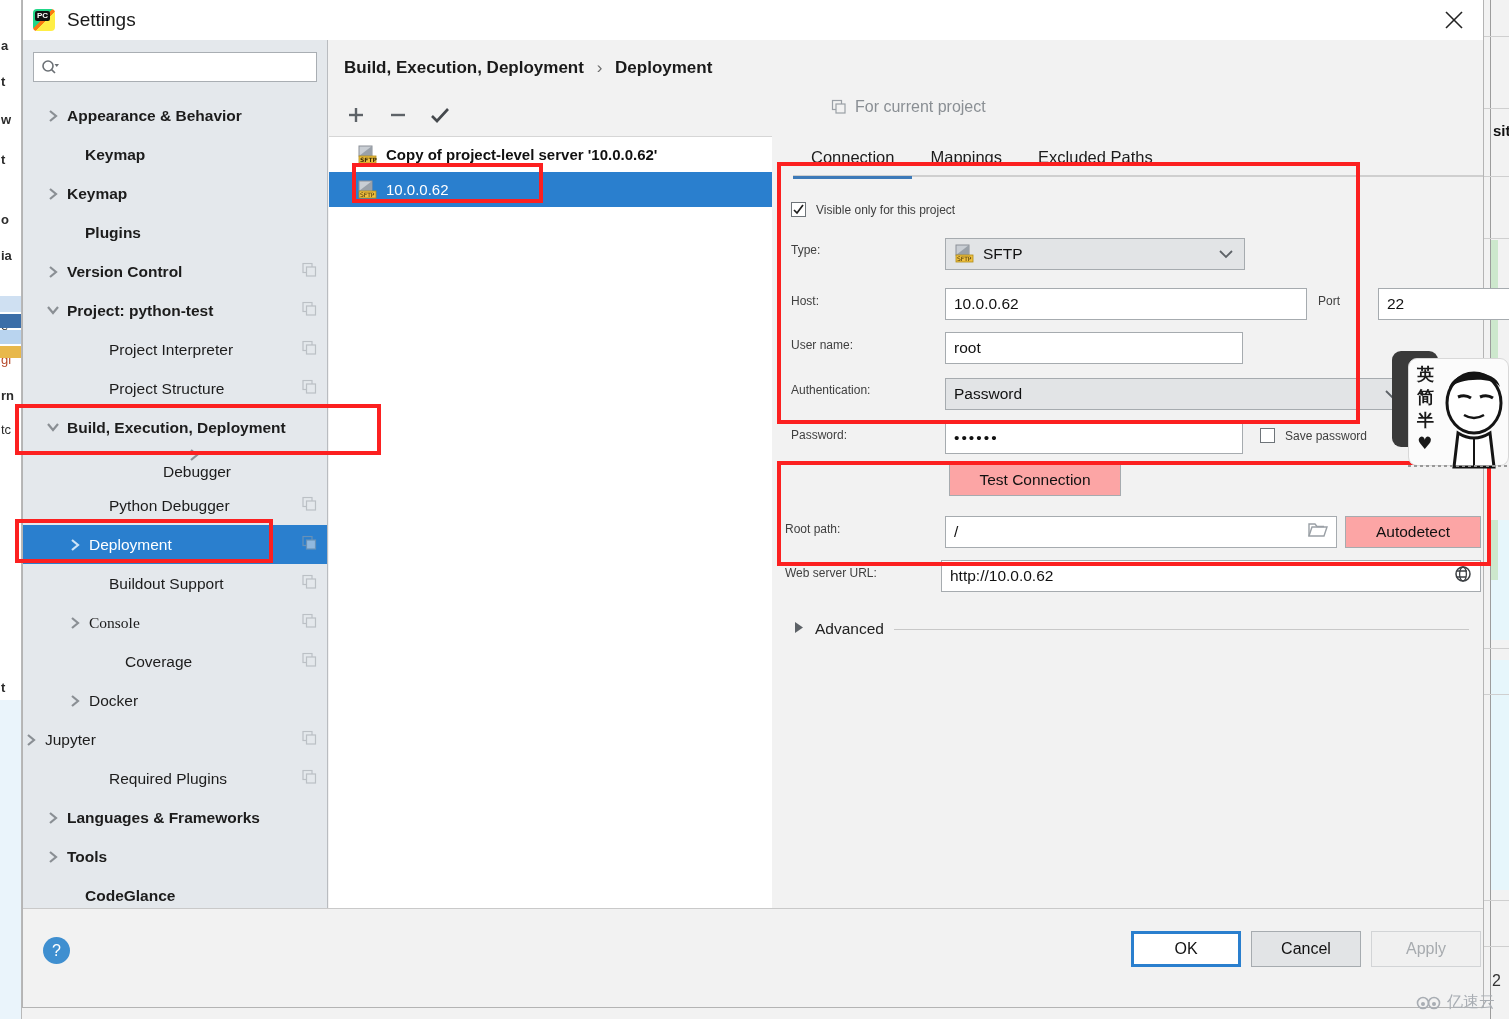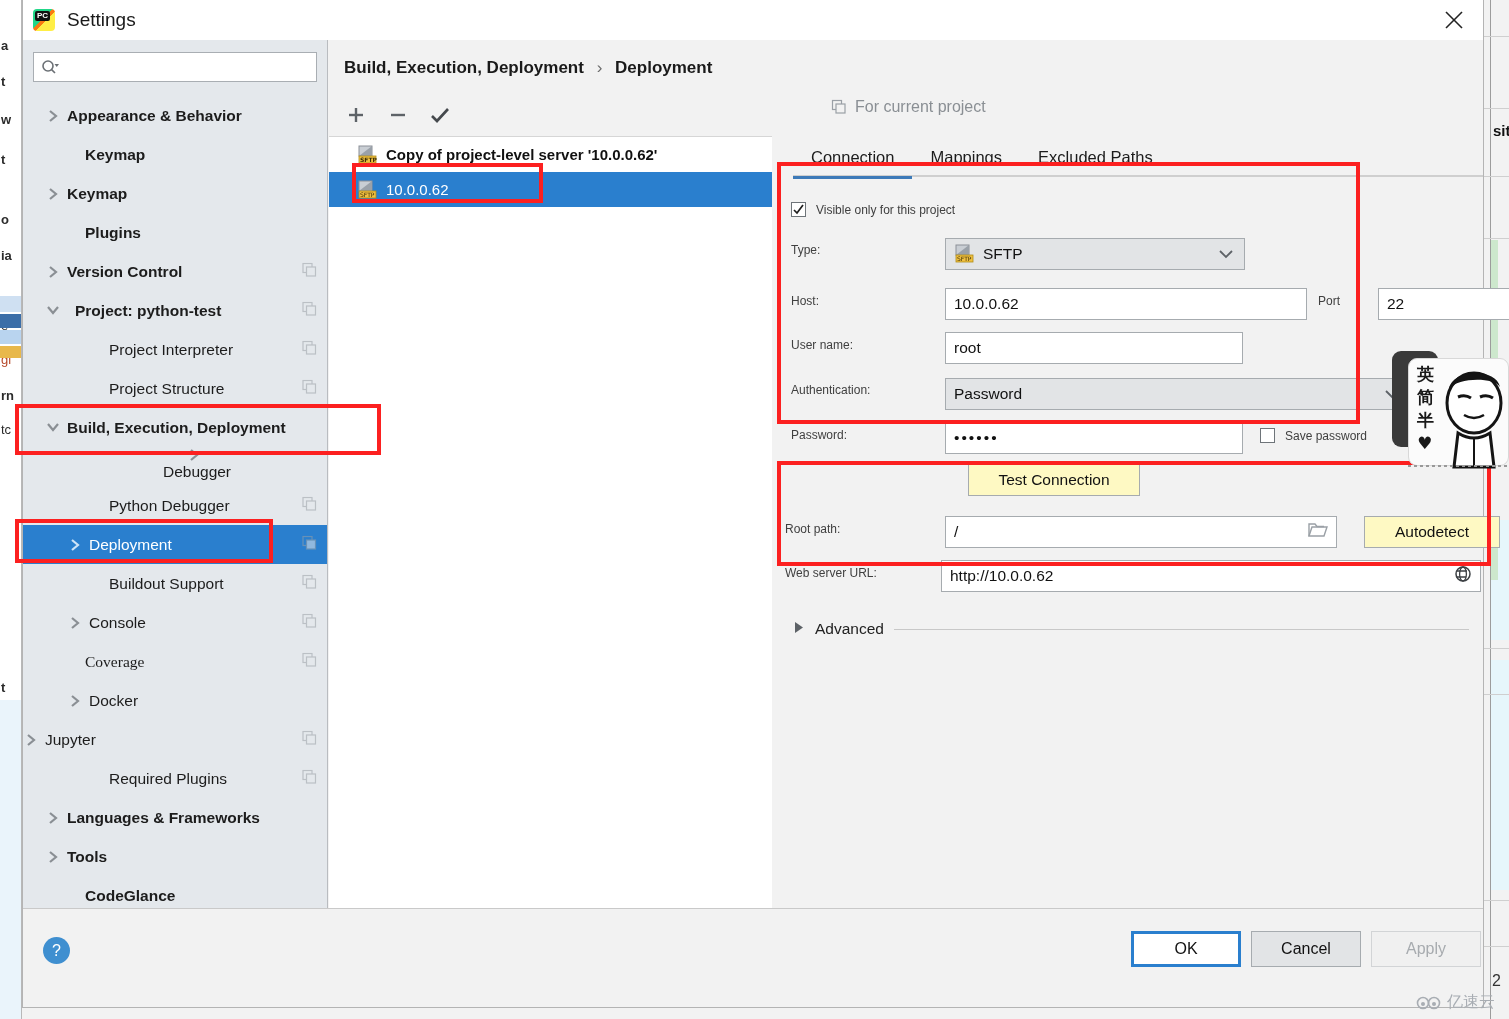--- a/index.html
+++ b/index.html
@@ -170,23 +170,23 @@
   }
   .combo {
     background: #e2e4e6; border: 1px solid #a6abaf; height: 32px;
     display: flex; align-items: center; padding: 0 8px;
     font-size: 15.5px; color: #111; position: relative;
   }
   .combo .chev {
     position: absolute; right: 10px; top: 50%; transform: translateY(-50%);
   }
   .btn {
-    background: #fef9c3; border: 1px solid #a6abaf; height: 32px;
+    background: #fca5a5; border: 1px solid #a6abaf; height: 32px;
     display: inline-flex; align-items: center; justify-content: center;
-    font-size: 15.5px; color: #111; padding: 0 14px; cursor: pointer; margin-left: 19px;
+    font-size: 15.5px; color: #111; padding: 0 14px; cursor: pointer;
   }
   .chk {
     width: 15px; height: 15px; border: 1px solid #6e7479; background: #fff;
     display: inline-flex; align-items: center; justify-content: center;
     flex: 0 0 auto;
   }
   .adv {
     position: absolute; left: 20px; top: 432px; right: 14px;
     display: flex; align-items: center; gap: 10px;
   }
@@ -361,21 +361,21 @@
                   <rect x="1" y="1" width="9" height="9" fill="none" stroke="#9aa0a6" stroke-width="1.2"></rect>
                   <rect x="4.5" y="4.5" width="9" height="9" fill="#e4e8ec" stroke="#9aa0a6" stroke-width="1.2"></rect>
                 </svg></span>
             </div>
             <div class="tree-item bold" style="padding-left: 22px;">
               <span class="arrow">
                 <svg width="14" height="11" viewBox="0 0 14 11">
                   <polyline points="2,2 7,8 12,2" fill="none" stroke="currentColor" stroke-width="2.2"></polyline>
                 </svg>
               </span>
-              <span class="label" style="margin-left: 14px;">Project: python-test</span>
+              <span class="label" style="margin-left: 6px;">Project: python-test</span>
               <span class="copy-badge"><svg width="15" height="15" viewBox="0 0 15 15">
                   <rect x="1" y="1" width="9" height="9" fill="none" stroke="#9aa0a6" stroke-width="1.2"></rect>
                   <rect x="4.5" y="4.5" width="9" height="9" fill="#e4e8ec" stroke="#9aa0a6" stroke-width="1.2"></rect>
                 </svg></span>
             </div>
             <div class="tree-item" style="padding-left: 64px;">
               <span class="arrow"></span>
               <span class="label" style="margin-left: 6px;">Project Interpreter</span>
               <span class="copy-badge"><svg width="15" height="15" viewBox="0 0 15 15">
                   <rect x="1" y="1" width="9" height="9" fill="none" stroke="#9aa0a6" stroke-width="1.2"></rect>
@@ -427,33 +427,33 @@
                 </svg></span>
             </div>
             <div class="tree-item" style="padding-left: 64px;">
               <span class="arrow"></span>
               <span class="label" style="margin-left: 6px;">Buildout Support</span>
               <span class="copy-badge"><svg width="15" height="15" viewBox="0 0 15 15">
                   <rect x="1" y="1" width="9" height="9" fill="none" stroke="#9aa0a6" stroke-width="1.2"></rect>
                   <rect x="4.5" y="4.5" width="9" height="9" fill="#e4e8ec" stroke="#9aa0a6" stroke-width="1.2"></rect>
                 </svg></span>
             </div>
-            <div class="tree-item" style="padding-left: 44px;">
+            <div class="tree-item" style="padding-left: 44px; font-family: Liberation Serif, serif;">
               <span class="arrow">
                 <svg width="11" height="14" viewBox="0 0 11 14">
                   <polyline points="2,2 8,7 2,12" fill="none" stroke="currentColor" stroke-width="2.2"></polyline>
                 </svg>
               </span>
               <span class="label" style="margin-left: 6px;">Console</span>
               <span class="copy-badge"><svg width="15" height="15" viewBox="0 0 15 15">
                   <rect x="1" y="1" width="9" height="9" fill="none" stroke="#9aa0a6" stroke-width="1.2"></rect>
                   <rect x="4.5" y="4.5" width="9" height="9" fill="#e4e8ec" stroke="#9aa0a6" stroke-width="1.2"></rect>
                 </svg></span>
             </div>
-            <div class="tree-item" style="padding-left: 40px; font-family: Liberation Serif, serif;">
+            <div class="tree-item" style="padding-left: 80px;">
               <span class="arrow"></span>
               <span class="label" style="margin-left: 6px;">Coverage</span>
               <span class="copy-badge"><svg width="15" height="15" viewBox="0 0 15 15">
                   <rect x="1" y="1" width="9" height="9" fill="none" stroke="#9aa0a6" stroke-width="1.2"></rect>
                   <rect x="4.5" y="4.5" width="9" height="9" fill="#e4e8ec" stroke="#9aa0a6" stroke-width="1.2"></rect>
                 </svg></span>
             </div>
             <div class="tree-item" style="padding-left: 44px;">
               <span class="arrow">
                 <svg width="11" height="14" viewBox="0 0 11 14">

